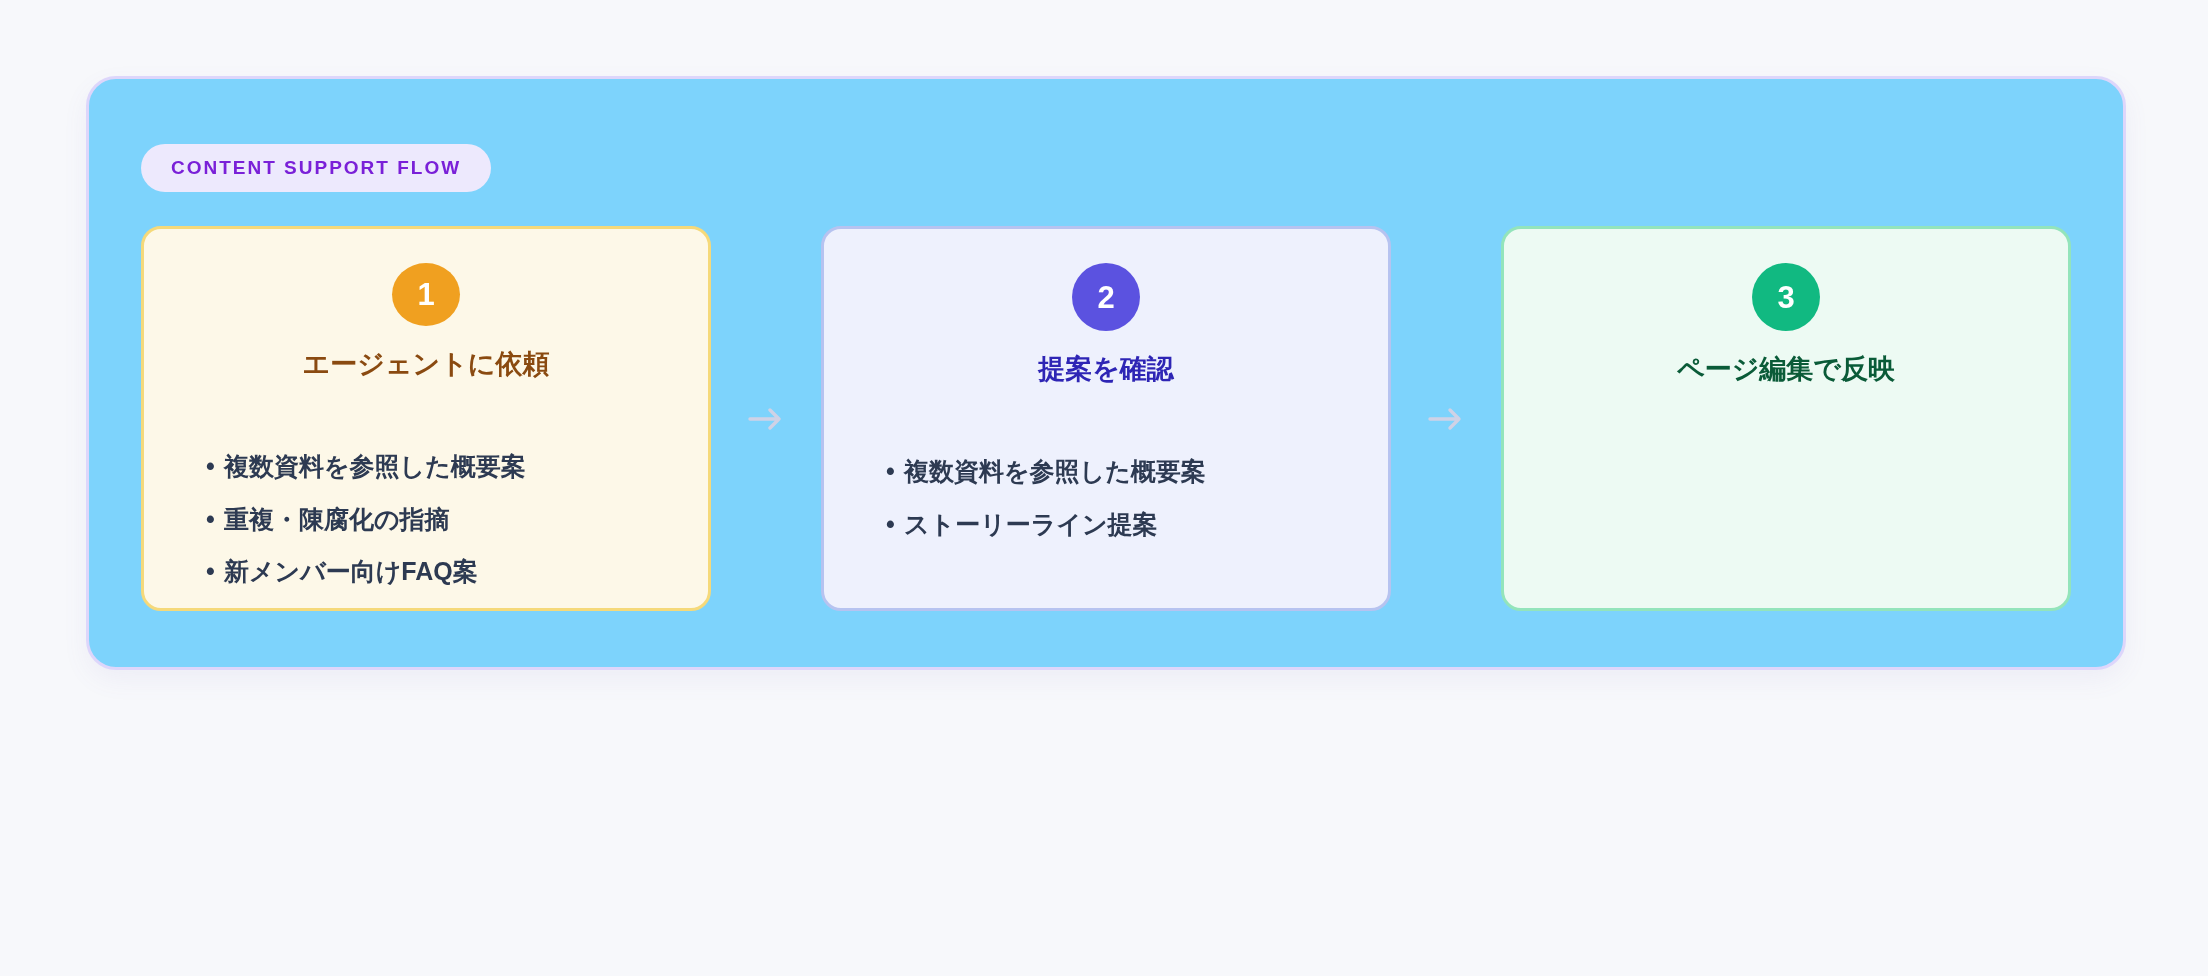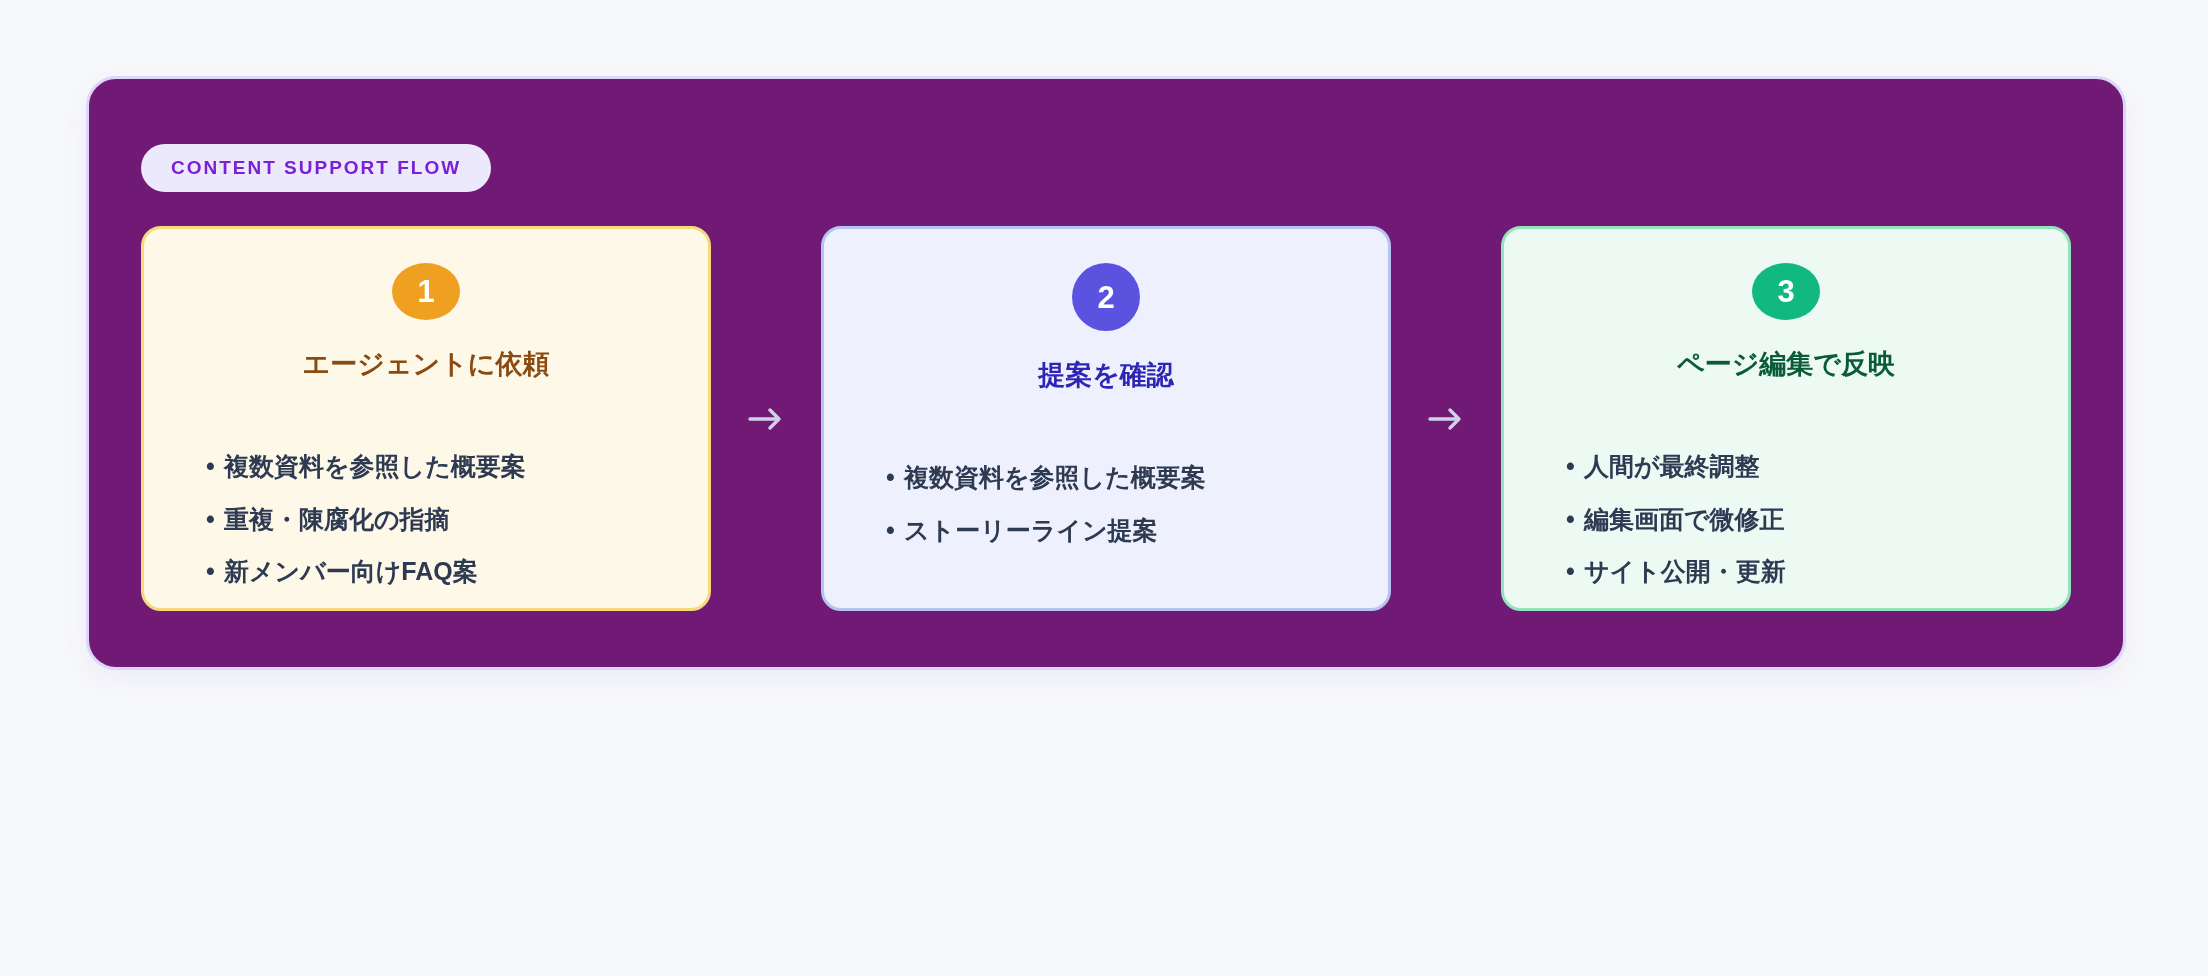--- a/index.html
+++ b/index.html
@@ -22,21 +22,21 @@
   }
 
   
   .flow-panel {
     position: absolute;
     left: 86px;
     top: 76px;
     width: 2040px;
     height: 594px;
     box-sizing: border-box;
-    background: #701a75;
+    background: #7dd3fc;
     border: 3px solid #ddd6fb;
     border-radius: 30px;
     box-shadow: 0 10px 26px rgba(110, 100, 180, 0.07);
   }
 
   .badge {
     position: absolute;
     left: 52px;
     top: 65px;
     height: 48px;
@@ -88,21 +88,21 @@
     color: #ffffff;
     font-size: 31px;
     font-weight: bold;
     line-height: 1;
   }
   .step-num.n1 { background: #f0a020; }
   .step-num.n2 { background: #5b52e0; }
   .step-num.n3 { background: #11b981; }
 
   .step-title {
-    margin-top: 28px;
+    margin-top: 22px;
     font-size: 27px;
     font-weight: bold;
     line-height: 1.2;
     text-align: center;
   }
   .step-title.t1 { color: #8a4a10; }
   .step-title.t2 { color: #2e25b5; }
   .step-title.t3 { color: #0a5b38; }
 
   .bullets {
@@ -213,24 +213,19 @@
 
       <div class="arrow">
         <svg width="40" height="28" viewBox="0 0 40 28" aria-hidden="true">
           <path d="M4 14 H33 M24 5 L33 14 L24 23" fill="none" stroke="#cfd2e6" stroke-width="3.4" stroke-linecap="round" stroke-linejoin="round"></path>
         </svg>
       </div>
 
       <article class="step-card c3">
         <div class="step-num n3">3</div>
         <h3 class="step-title t3">ページ編集で反映</h3>
-        <ul class="bullets">
-          <li>人間が最終調整</li>
-          <li>編集画面で微修正</li>
-          <li>サイト公開・更新</li>
-        </ul>
       </article>
 
     </div>
   </section>
 
 
 </div>
 
 </body></html>

